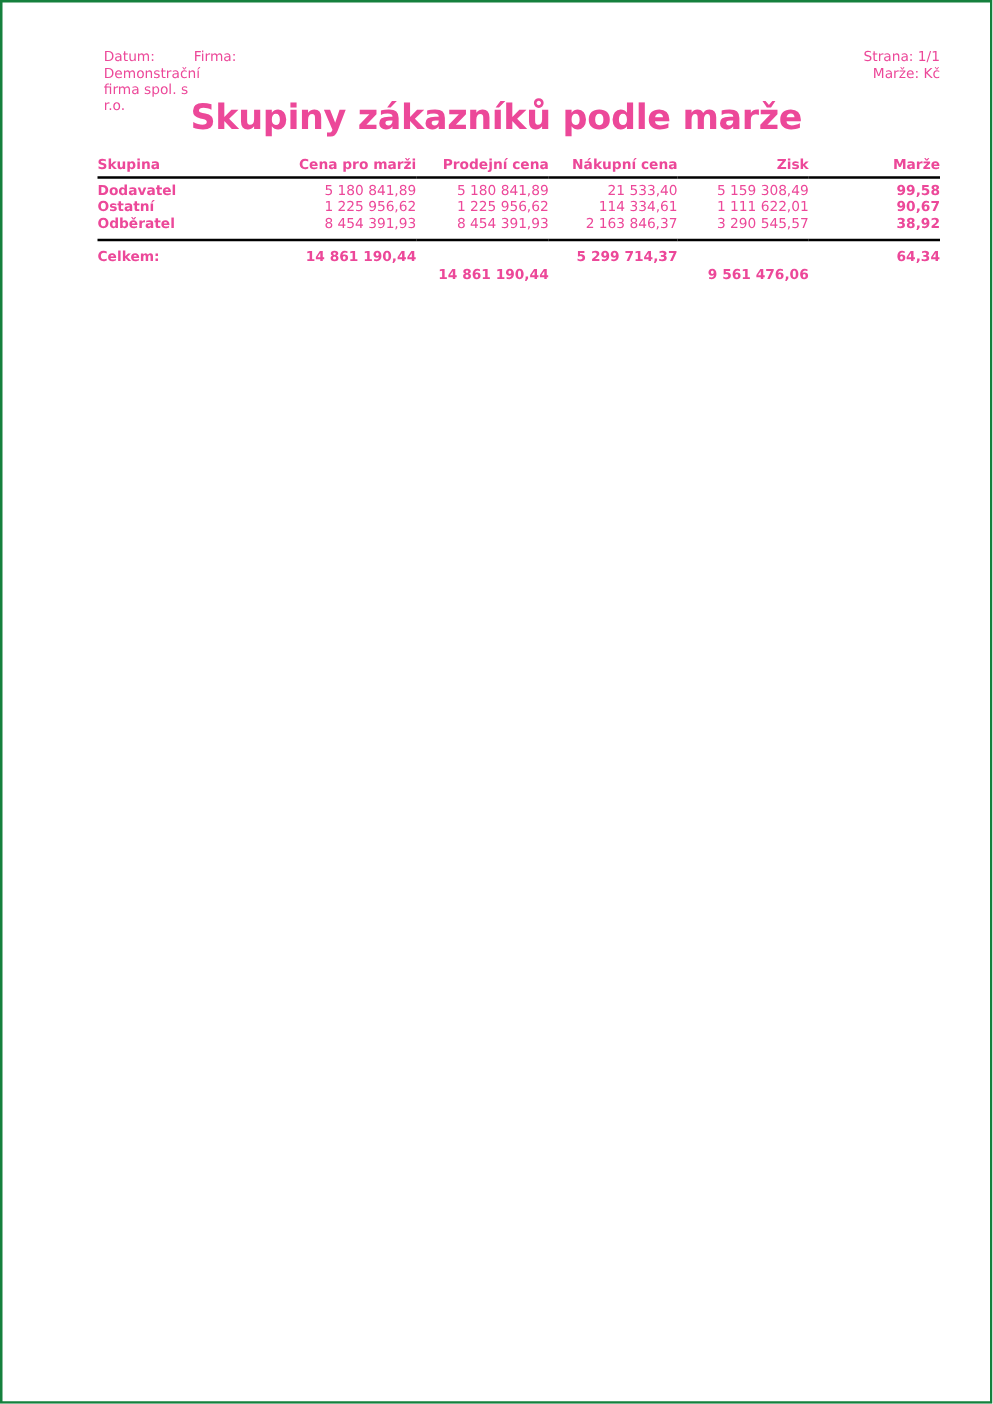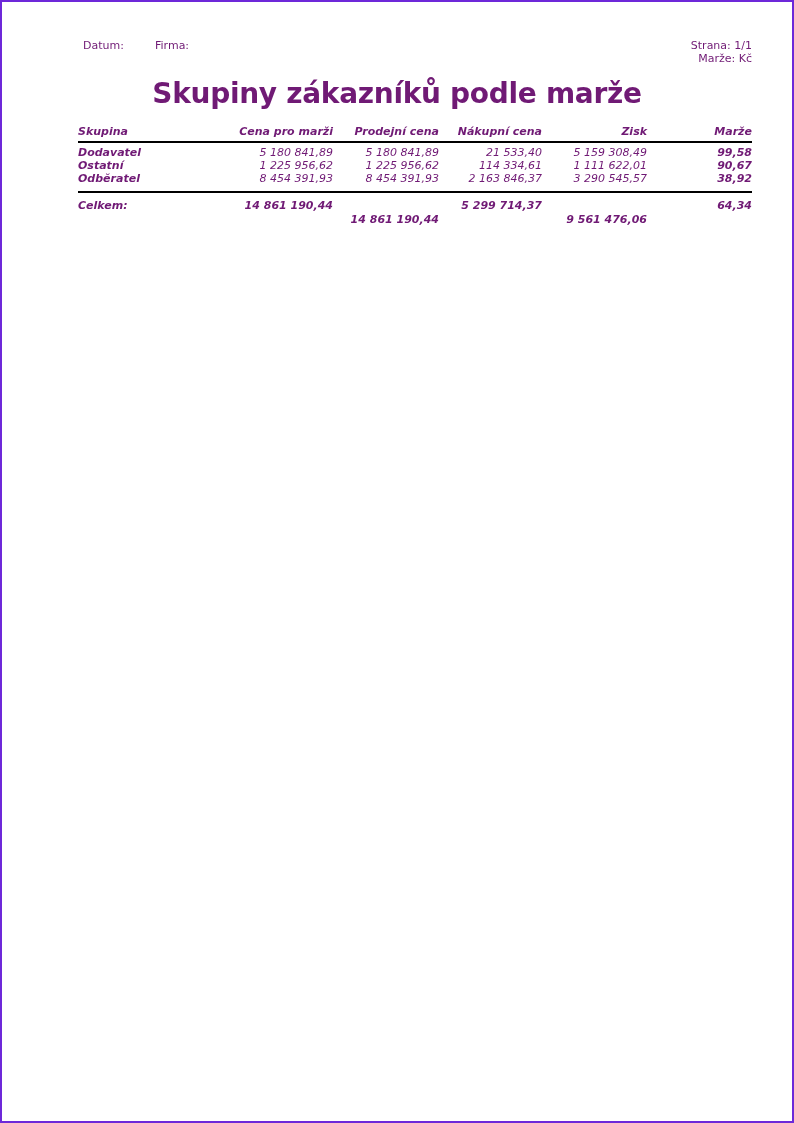--- a/index.html
+++ b/index.html
@@ -5,23 +5,23 @@
   html, body {
     margin: 0;
     padding: 0;
     background: #ffffff;
   }
   .page {
     position: relative;
     width: 794px;
     height: 1123px;
     box-sizing: border-box;
-    border: 2px solid #6d28d9;
+    border: 2px solid #15803d;
     background: #ffffff;
-    color: #701a75;
+    color: #ec4899;
     font-family: "DejaVu Sans", "Liberation Sans", sans-serif;
     overflow: hidden;
   }
   
   .meta {
     position: absolute;
     top: 37px;
     left: 81px;
     right: 40px;
     font-size: 11px;
@@ -50,21 +50,20 @@
   }
   
   table.report {
     position: absolute;
     left: 76px;
     top: 120px;
     width: 674px;
     border-collapse: collapse;
     table-layout: fixed;
     font-size: 11px;
-    font-style: italic;
   }
   table.report th {
     font-weight: bold;
     text-align: right;
     vertical-align: bottom;
     padding: 0 0 3px 0;
     border-bottom: 2px solid #000000;
     height: 16px;
     white-space: nowrap;
   }
@@ -104,20 +103,21 @@
 </style>
 </head>
 <body>
 
 <div class="page">
 
   <div class="meta">
     <div class="meta-left">
       <span>Datum:</span>
       <span>Firma:</span>
+      <span>Demonstrační firma spol. s r.o.</span>
     </div>
     <div class="meta-right">
       <div>Strana: 1/1</div>
       <div>Marže: Kč</div>
     </div>
   </div>
 
   <div class="title">Skupiny zákazníků podle marže</div>
 
   <table class="report">

